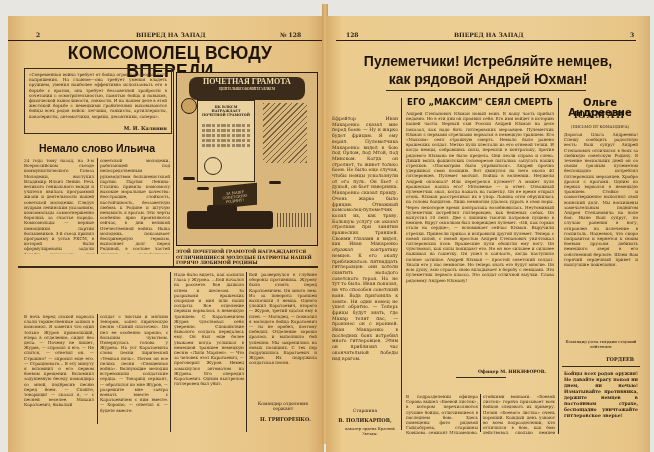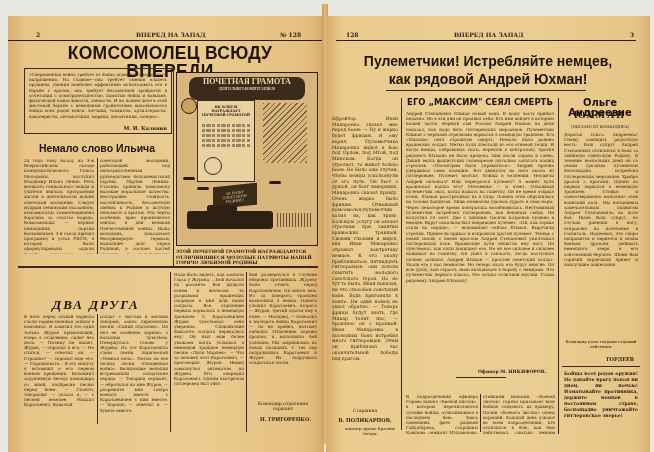--- a/index.html
+++ b/index.html
@@ -73,21 +73,20 @@
       <div class="tank" style="left:30px;top:132px;width:30px;height:8px;"></div>
       <div style="position:absolute;left:6px;top:104px;width:12px;height:3px;background:#2a1d10;border-radius:2px;"></div>
       <div style="position:absolute;left:20px;top:114px;width:12px;height:3px;background:#2a1d10;border-radius:2px;"></div>
       <div style="position:absolute;left:92px;top:108px;width:12px;height:3px;background:#2a1d10;border-radius:2px;"></div>
       <div style="position:absolute;left:100px;top:140px;width:34px;height:14px;background:repeating-linear-gradient(90deg,#3a2a18 0 1px,transparent 1px 3px);opacity:.7;"></div>
     </div>
     <div class="caption" style="left:168px;top:233px;width:140px;">ЭТОЙ ПОЧЕТНОЙ ГРАМОТОЙ НАГРАЖДАЮТСЯ ОТЛИЧИВШИЕСЯ МОЛОДЫЕ ПАТРИОТЫ НАШЕЙ ГОРЯЧО ЛЮБИМОЙ РОДИНЫ</div>
 
     <div class="rule-h" style="left:10px;top:250px;width:300px;height:2px;"></div>
 
-    <div class="subhead" style="left:16px;top:282px;width:144px;font-size:13px;font-style:italic;letter-spacing:2px;font-family:'Liberation Serif',serif;">ДВА ДРУГА</div>
     <div class="col" style="left:16px;top:298px;width:70px;height:116px;">В ночь перед атакой нарвала слали торжественные записи в комсомол. Я заметил что один только Журов примолкший, вчера в отделение, сидит без дела. — Почему не пишет, Журов, — спросил я его. — Не спится, — ответил он. — Страшно? — спросил еще его. — Стращновато... В эту минуту я вспомнил о его первом боевом крещении. Вспомнил задушевную беседу командира со мной, подбросив песню перед боем. — Спойте, товарищи! — сказал я, — с песней веселее. Михаил Каратаевич, бывалый</div>
     <div class="rule-v" style="left:89px;top:298px;height:110px;"></div>
     <div class="col" style="left:92px;top:298px;width:68px;height:116px;">солдат с чистым и мягким тенором, запел лирическую песню «Синий платочек». Он пел ее особенно хорошо, с большим чувством. Повернулась голова у Журова. На уст Каратаевича слова песни лирической «Темная ночь». Потом он все пелись песни «Священная война». Волнующие мелодии встревожили солдатские сердца. — Товарищ сержант, — обратился ко мне Журов, — разрешите мне завтра воевать вместе с Каратаевичем с ним вместе. — Хорошо, — ответил я. — будете вместе.</div>
     <div class="rule-v" style="left:162px;top:256px;height:160px;"></div>
     <div class="col" style="left:166px;top:256px;width:70px;height:160px;">Надо было видеть, как засияли глаза у Журова. ...Бой начался на рассвете. Все дышало огнем и железом. За разрывами вражеских снарядов и мин шли наши солдаты. Все отделение первым ворвалось в немецкую траншею. С Каратаевичем Журов чувствовал себя уверенно. Спокойствие бывалого солдата передалось ему. Он был еще более уважаем когда услышал в немецкой траншее немецкую песню «Лили Марлен». — Что за человек этот Каратаевич, — проговорил Журов. Немец замахнулся автоматом на Журова. Его опередил Каратаевич. Одним выстрелом гитлеровец был убит.</div>
     <div class="rule-v" style="left:238px;top:256px;height:160px;"></div>
     <div class="col" style="left:241px;top:256px;width:68px;height:120px;">Бой развернулся в глубине обороны противника. Журову было стоять перед Каратаевичем. Он много нем. Из за поворота траншеи выскочили 3 немца. Одного уложил Каратаевич, второго — Журов, третий сдался ему в плен. — Молодец, — похвалил я молодого бойца Каратаевич — ты не оробел, поэтому победил. Отделение хорошо дралось и выполнило бой успешно. Мы закрепились на новых позициях. С тех пор подружились Каратаевич и Журов. Их подружила солдатская песня.</div>
     <div class="sig-c" style="left:241px;top:385px;width:68px;">Командир отделения сержант</div>
     <div class="sig" style="left:241px;top:400px;width:62px;">Н. ГРИГОРЕНКО.</div>
   </div>

